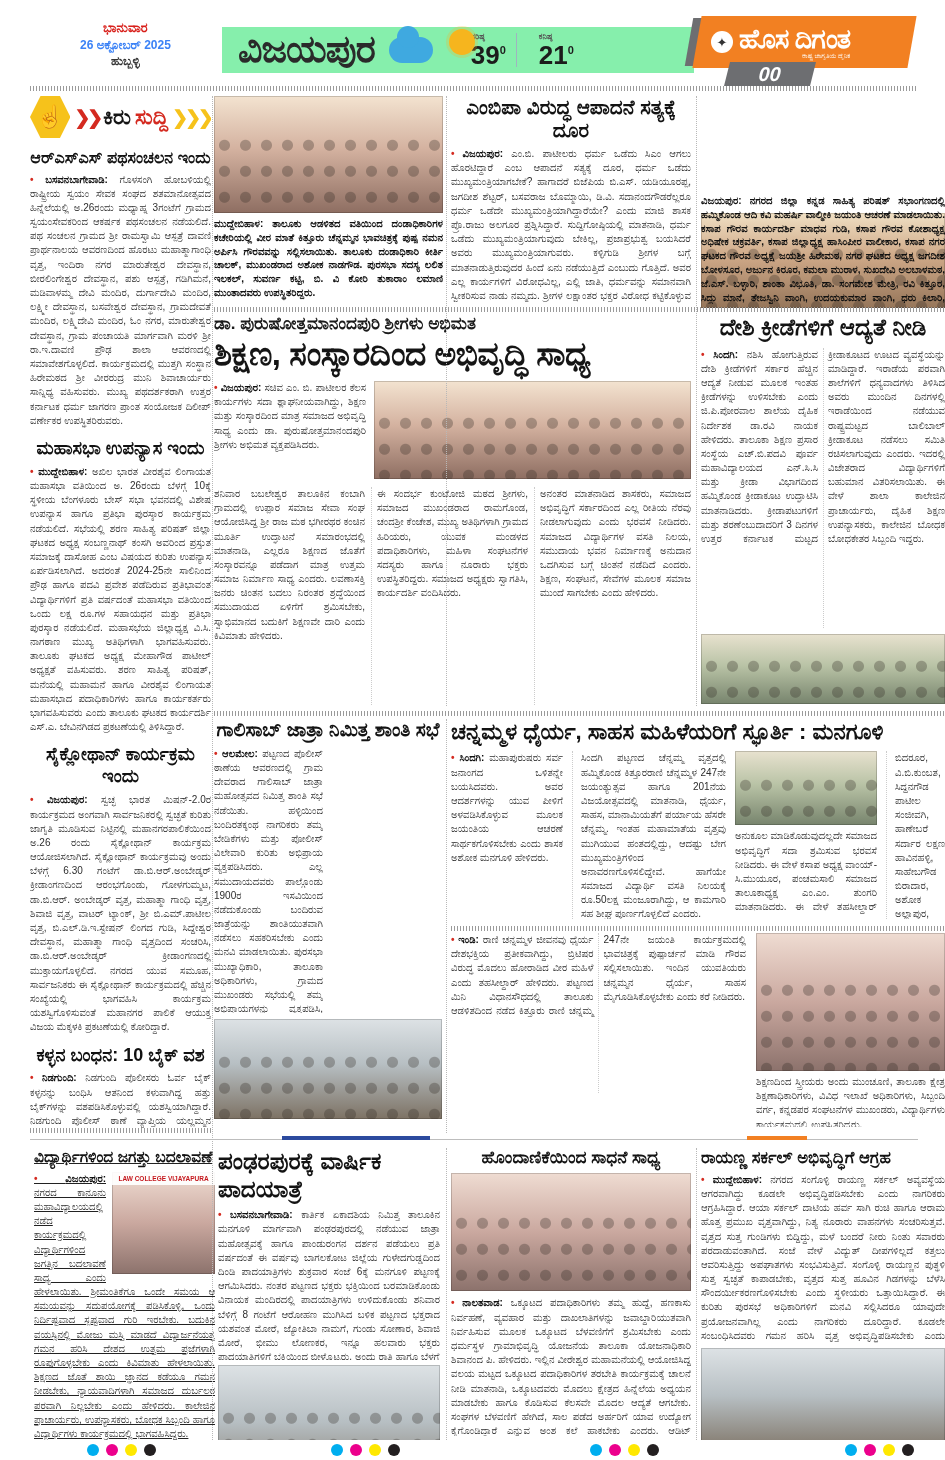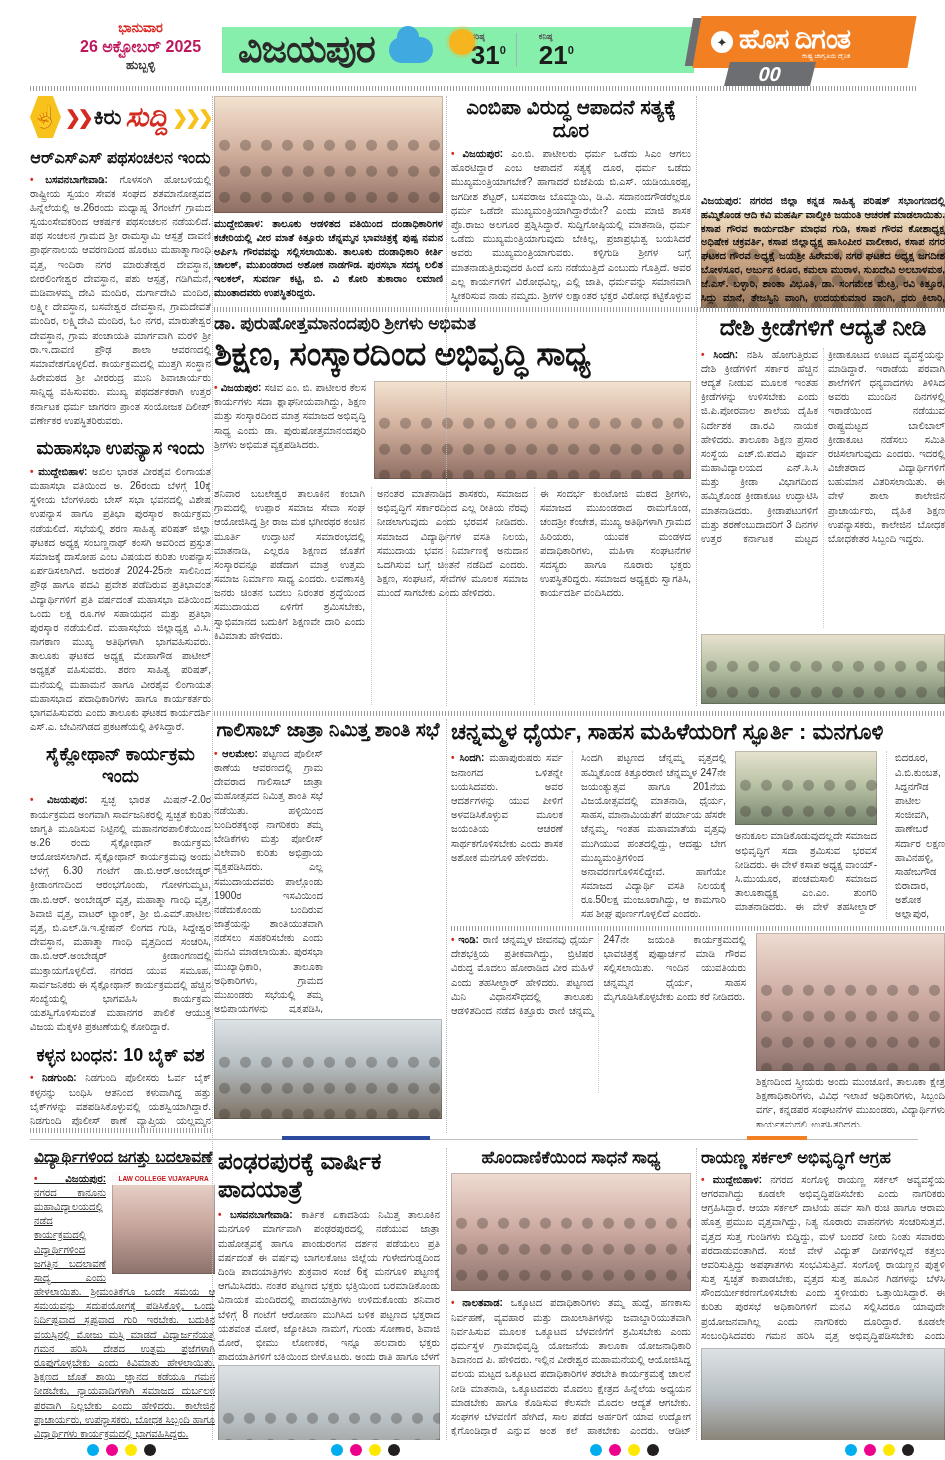--- a/index.html
+++ b/index.html
@@ -8,21 +8,21 @@
   .abs{position:absolute;}
   .hatch{height:5px;background:repeating-linear-gradient(90deg,#9a9a9a 0 1px,transparent 1px 3px);}
   .vline{width:0;border-left:1px dotted #b8b8b8;}
   .hair{height:1px;background:#bdbdbd;}
 
   
   .datebox{display:flex;align-items:flex-start;gap:20px;}
   .datebar{width:7px;background:#f28022;}
   .datetxt{padding:2px 8px;text-align:center;}
   .day{color:#d81f1a;font-weight:bold;font-size:13px;}
-  .date{font-weight:bold;font-size:16px;color:#be185d;margin-top:2px;}
+  .date{font-weight:bold;font-size:12px;color:#3b82f6;margin-top:2px;}
   .edition{font-weight:bold;font-size:12px;color:#333;margin-top:2px;}
   .blueband{background:#86efac;display:flex;align-items:center;}
   .city{font-size:38px;font-weight:800;color:#2a2a2a;letter-spacing:-1px;padding-left:16px;}
   .wx{display:flex;align-items:center;margin-left:14px;}
   .sun{width:26px;height:26px;border-radius:50%;background:#f6b51e;position:relative;top:-8px;left:16px;box-shadow:0 0 0 3px rgba(246,181,30,.25);}
   .cloud{width:44px;height:26px;background:#3fa9e0;border-radius:14px;position:relative;z-index:2;}
   .cloud::before{content:"";position:absolute;top:-11px;left:8px;width:22px;height:22px;border-radius:50%;background:#3fa9e0;}
   .tempcell{margin-left:12px;text-align:left;}
   .templabel{font-size:8px;color:#555;font-weight:bold;}
   .tempval{font-size:26px;font-weight:800;color:#1c1c1c;line-height:1;}
@@ -64,21 +64,21 @@
   .banner{position:absolute;top:0;left:0;right:0;background:rgba(255,255,255,.92);color:#c4161c;
           font-size:6.5px;font-weight:bold;text-align:center;padding:2px 0;}
 
   
   .ks{display:flex;align-items:center;}
   .hex{width:46px;height:42px;background:#f6c21b;clip-path:polygon(26% 0,74% 0,100% 50%,74% 100%,26% 100%,0 50%);
        display:flex;align-items:center;justify-content:center;font-size:22px;color:#2e2a26;}
   .chev-red{color:#d42a20;font-weight:800;font-size:19px;letter-spacing:-3px;margin:0 3px 0 4px;}
   .chev-yel{color:#f6c21b;font-weight:800;font-size:19px;letter-spacing:-3px;margin-left:4px;}
   .ks-black{font-size:21px;font-weight:800;color:#151515;}
-  .ks-red{font-size:27px;font-weight:800;color:#d42a20;margin-left:4px;font-style:italic;}
+  .ks-red{font-size:21px;font-weight:800;color:#d42a20;margin-left:4px;}
 
   
   .pq{background:#fbeadc;padding:8px 9px;margin-bottom:7px;break-inside:avoid;border-bottom:1px dashed #9a9a9a;}
   .pq .mark{color:#d42a20;font-size:12px;margin-right:4px;}
   .pq .qtxt{font-size:13px;font-weight:800;line-height:1.3;color:#1c1c1c;}
 
   
   .cmyk{display:flex;gap:7px;}
   .dot{width:12px;height:12px;border-radius:50%;}
   .c{background:#00aeef;} .m{background:#ec008c;} .y{background:#ffe800;} .k{background:#231f20;}
@@ -101,21 +101,21 @@
     </div>
   </div>
 
   <div class="abs blueband" style="left:222px;top:27px;width:472px;height:46px;">
     <span class="city">ವಿಜಯಪುರ</span>
     <span class="wx">
       <span class="cloud"></span>
       <span class="sun"></span>
       <span class="tempcell">
         <div class="templabel">ಗರಿಷ್ಠ</div>
-        <div class="tempval"><span>31</span><sup>0</sup></div>
+        <div class="tempval"><span>39</span><sup>0</sup></div>
       </span>
       <span class="tempdiv"></span>
       <span class="tempcell">
         <div class="templabel">ಕನಿಷ್ಠ</div>
         <div class="tempval"><span>21</span><sup>0</sup></div>
       </span>
     </span>
   </div>
 
   <div class="abs" style="left:697px;top:16px;width:215px;height:44px;">
@@ -179,22 +179,22 @@
     <div class="h-xl" style="margin:2px 0 8px;">ಶಿಕ್ಷಣ, ಸಂಸ್ಕಾರದಿಂದ ಅಭಿವೃದ್ಧಿ ಸಾಧ್ಯ</div>
     <div style="display:flex;gap:8px;">
       <div class="btxt" style="width:152px;height:98px;flex:none;">
         <span class="dl">ವಿಜಯಪುರ:</span>
         <span>ಸಚಿವ ಎಂ. ಬಿ. ಪಾಟೀಲರ ಕೆಲಸ ಕಾರ್ಯಗಳು ಸದಾ ಶ್ಲಾಘನೀಯವಾಗಿದ್ದು, ಶಿಕ್ಷಣ ಮತ್ತು ಸಂಸ್ಕಾರದಿಂದ ಮಾತ್ರ ಸಮಾಜದ ಅಭಿವೃದ್ಧಿ ಸಾಧ್ಯ ಎಂದು ಡಾ. ಪುರುಷೋತ್ತಮಾನಂದಪುರಿ ಶ್ರೀಗಳು ಅಭಿಮತ ವ್ಯಕ್ತಪಡಿಸಿದರು.</span>
       </div>
       <div class="photo ph-stage crowd" style="flex:1;height:98px;"></div>
     </div>
     <div class="cols3" style="margin-top:8px;height:218px;overflow:hidden;">
       <p class="btxt">ಶನಿವಾರ ಬಬಲೇಶ್ವರ ತಾಲೂಕಿನ ಕಂಬಾಗಿ ಗ್ರಾಮದಲ್ಲಿ ಉಪ್ಪಾರ ಸಮಾಜ ಸೇವಾ ಸಂಘ ಆಯೋಜಿಸಿದ್ದ ಶ್ರೀ ರಾಜ ಮಠ ಭಗೀರಥರ ಕಂಚಿನ ಮೂರ್ತಿ ಉದ್ಘಾಟನೆ ಸಮಾರಂಭದಲ್ಲಿ ಮಾತನಾಡಿ, ಎಲ್ಲರೂ ಶಿಕ್ಷಣದ ಜೊತೆಗೆ ಸಂಸ್ಕಾರವನ್ನೂ ಪಡೆದಾಗ ಮಾತ್ರ ಉತ್ತಮ ಸಮಾಜ ನಿರ್ಮಾಣ ಸಾಧ್ಯ ಎಂದರು. ಲವಣಾಸಕ್ತಿ ಜನರು ಚಿಂತನ ಬದಲು ನಿರಂತರ ಶ್ರದ್ಧೆಯಿಂದ ಸಮುದಾಯದ ಏಳಿಗೆಗೆ ಶ್ರಮಿಸಬೇಕು, ಸ್ವಾಭಿಮಾನದ ಬದುಕಿಗೆ ಶಿಕ್ಷಣವೇ ದಾರಿ ಎಂದು ಕಿವಿಮಾತು ಹೇಳಿದರು.</p>
+      <p class="btxt">ಈ ಸಂದರ್ಭ ಕುಂಟೋಜಿ ಮಠದ ಶ್ರೀಗಳು, ಸಮಾಜದ ಮುಖಂಡರಾದ ರಾಮಗೊಂಡ, ಚಂದಶ್ರೀ ಕೆಂಚೇಶ, ಮುಖ್ಯ ಅತಿಥಿಗಳಾಗಿ ಗ್ರಾಮದ ಹಿರಿಯರು, ಯುವಕ ಮಂಡಳದ ಪದಾಧಿಕಾರಿಗಳು, ಮಹಿಳಾ ಸಂಘಟನೆಗಳ ಸದಸ್ಯರು ಹಾಗೂ ನೂರಾರು ಭಕ್ತರು ಉಪಸ್ಥಿತರಿದ್ದರು. ಸಮಾಜದ ಅಧ್ಯಕ್ಷರು ಸ್ವಾಗತಿಸಿ, ಕಾರ್ಯದರ್ಶಿ ವಂದಿಸಿದರು.</p>
       <p class="btxt">ಅನಂತರ ಮಾತನಾಡಿದ ಶಾಸಕರು, ಸಮಾಜದ ಅಭಿವೃದ್ಧಿಗೆ ಸರ್ಕಾರದಿಂದ ಎಲ್ಲ ರೀತಿಯ ನೆರವು ನೀಡಲಾಗುವುದು ಎಂದು ಭರವಸೆ ನೀಡಿದರು. ಸಮಾಜದ ವಿದ್ಯಾರ್ಥಿಗಳ ವಸತಿ ನಿಲಯ, ಸಮುದಾಯ ಭವನ ನಿರ್ಮಾಣಕ್ಕೆ ಅನುದಾನ ಒದಗಿಸುವ ಬಗ್ಗೆ ಚಿಂತನೆ ನಡೆದಿದೆ ಎಂದರು. ಶಿಕ್ಷಣ, ಸಂಘಟನೆ, ಸೇವೆಗಳ ಮೂಲಕ ಸಮಾಜ ಮುಂದೆ ಸಾಗಬೇಕು ಎಂದು ಹೇಳಿದರು.</p>
-      <p class="btxt">ಈ ಸಂದರ್ಭ ಕುಂಟೋಜಿ ಮಠದ ಶ್ರೀಗಳು, ಸಮಾಜದ ಮುಖಂಡರಾದ ರಾಮಗೊಂಡ, ಚಂದಶ್ರೀ ಕೆಂಚೇಶ, ಮುಖ್ಯ ಅತಿಥಿಗಳಾಗಿ ಗ್ರಾಮದ ಹಿರಿಯರು, ಯುವಕ ಮಂಡಳದ ಪದಾಧಿಕಾರಿಗಳು, ಮಹಿಳಾ ಸಂಘಟನೆಗಳ ಸದಸ್ಯರು ಹಾಗೂ ನೂರಾರು ಭಕ್ತರು ಉಪಸ್ಥಿತರಿದ್ದರು. ಸಮಾಜದ ಅಧ್ಯಕ್ಷರು ಸ್ವಾಗತಿಸಿ, ಕಾರ್ಯದರ್ಶಿ ವಂದಿಸಿದರು.</p>
     </div>
   </div>
 
   <div class="abs" style="left:701px;top:314px;width:244px;height:392px;overflow:hidden;">
     <div class="h-lg" style="font-size:23px;text-align:center;margin-bottom:6px;">ದೇಶಿ ಕ್ರೀಡೆಗಳಿಗೆ ಆದ್ಯತೆ ನೀಡಿ</div>
     <div class="cols2 btxt" style="height:280px;overflow:hidden;">
       <span class="dl">ಸಿಂದಗಿ:</span>
       <span>ನಶಿಸಿ ಹೋಗುತ್ತಿರುವ ದೇಶಿ ಕ್ರೀಡೆಗಳಿಗೆ ಸರ್ಕಾರ ಹೆಚ್ಚಿನ ಆದ್ಯತೆ ನೀಡುವ ಮೂಲಕ ಇಂತಹ ಕ್ರೀಡೆಗಳನ್ನು ಉಳಿಸಬೇಕು ಎಂದು ಜಿ.ಪಿ.ಪೋರವಾಲ ಶಾಲೆಯ ದೈಹಿಕ ನಿರ್ದೇಶಕ ಡಾ.ರವಿ ನಾಯಕ ಹೇಳಿದರು. ತಾಲೂಕಾ ಶಿಕ್ಷಣ ಪ್ರಸಾರ ಸಂಸ್ಥೆಯ ಎಚ್.ಬಿ.ಪದವಿ ಪೂರ್ವ ಮಹಾವಿದ್ಯಾಲಯದ ಎನ್.ಸಿ.ಸಿ ಮತ್ತು ಕ್ರೀಡಾ ವಿಭಾಗದಿಂದ ಹಮ್ಮಿಕೊಂಡ ಕ್ರೀಡಾಕೂಟ ಉದ್ಘಾಟಿಸಿ ಮಾತನಾಡಿದರು. ಕ್ರೀಡಾಪಟುಗಳಿಗೆ ಮತ್ತು ಶರಣೆಂಬುದಾದರಿಗೆ 3 ದಿನಗಳ ಉತ್ತರ ಕರ್ನಾಟಕ ಮಟ್ಟದ ಕ್ರೀಡಾಕೂಟದ ಊಟದ ವ್ಯವಸ್ಥೆಯನ್ನು ಮಾಡಿದ್ದಾರೆ. ಇರಾಡೆಯ ಪರವಾಗಿ ಶಾಲೆಗಳಿಗೆ ಧನ್ಯವಾದಗಳು ತಿಳಿಸಿದ ಅವರು ಮುಂದಿನ ದಿನಗಳಲ್ಲಿ ಇರಾಡೆಯಿಂದ ನಡೆಯುವ ರಾಷ್ಟ್ರಮಟ್ಟದ ಬಾಲಿಬಾಲ್ ಕ್ರೀಡಾಕೂಟ ನಡೆಸಲು ಸಮಿತಿ ರಚಿಸಲಾಗುವುದು ಎಂದರು. ಇದರಲ್ಲಿ ವಿಜೇತರಾದ ವಿದ್ಯಾರ್ಥಿಗಳಿಗೆ ಬಹುಮಾನ ವಿತರಿಸಲಾಯಿತು. ಈ ವೇಳೆ ಶಾಲಾ ಕಾಲೇಜಿನ ಪ್ರಾಚಾರ್ಯರು, ದೈಹಿಕ ಶಿಕ್ಷಣ ಉಪನ್ಯಾಸಕರು, ಕಾಲೇಜಿನ ಬೋಧಕ ಬೋಧಕೇತರ ಸಿಬ್ಬಂದಿ ಇದ್ದರು.</span>
     </div>
     <div class="photo ph-green crowd" style="width:244px;height:70px;margin-top:6px;"></div>

